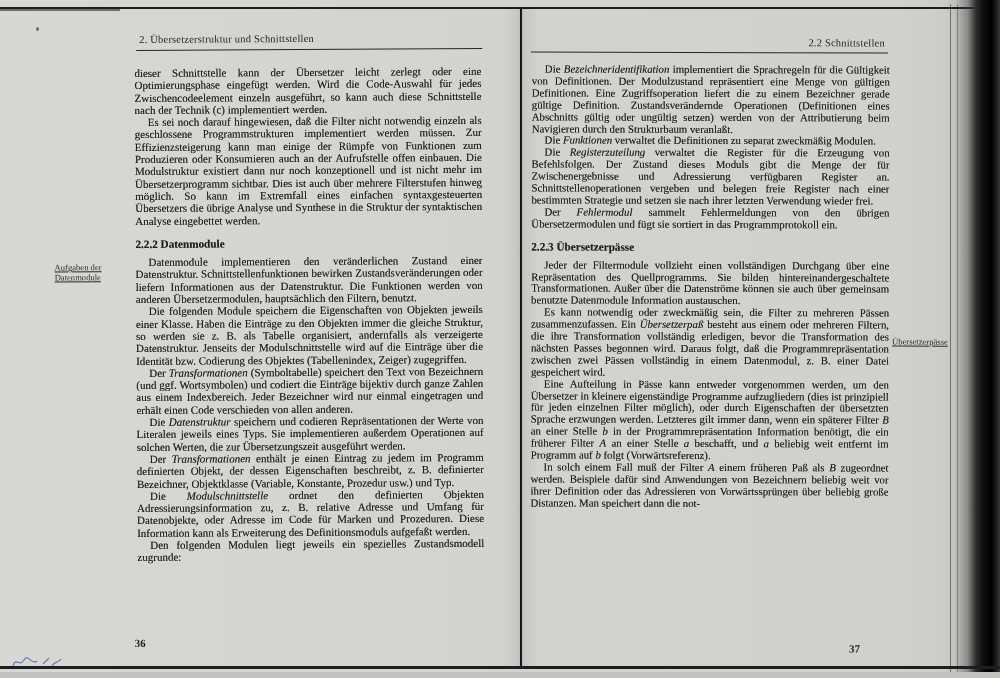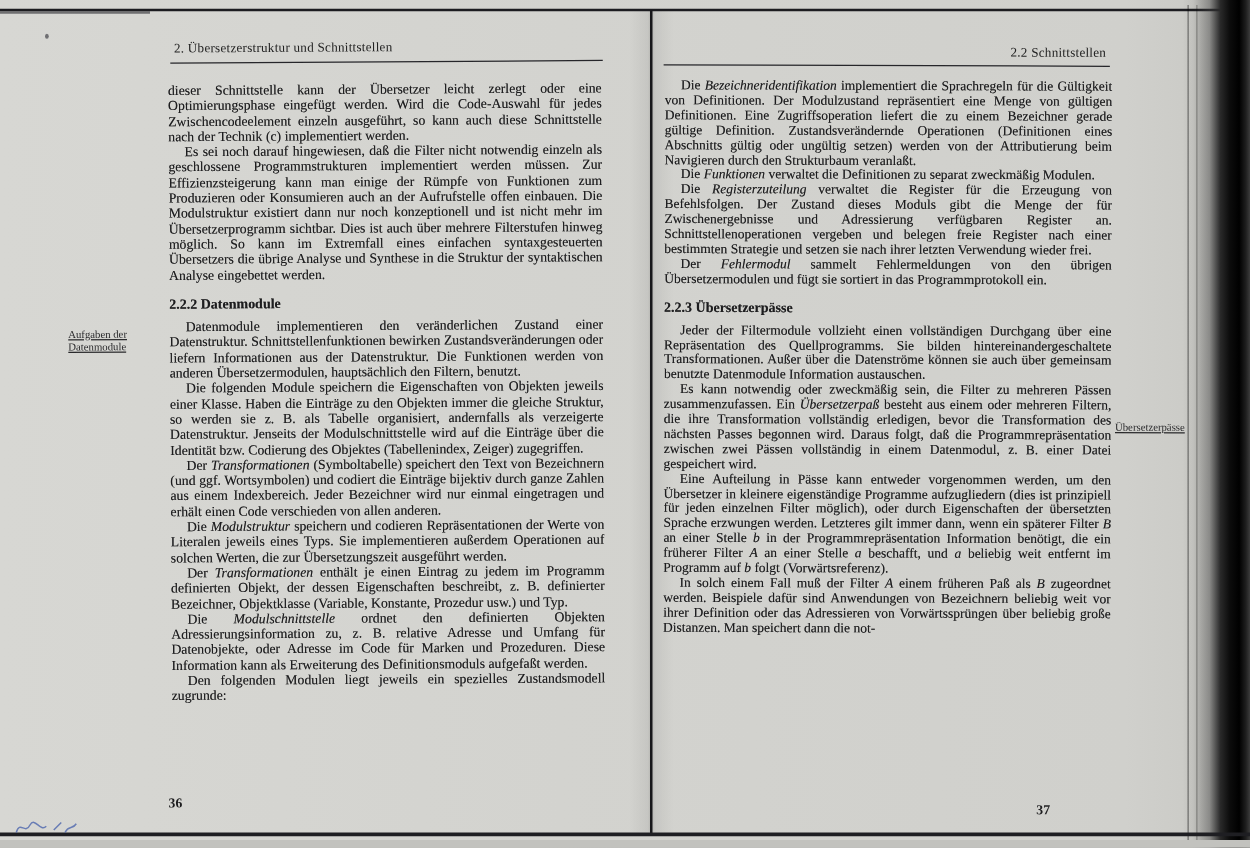--- a/index.html
+++ b/index.html
@@ -51,41 +51,41 @@
   .para.indent{text-indent:13px;}
   .heading{font-weight:bold;font-size:11.2px;margin:11px 0 6px;text-align:left;text-indent:0;}
   .it{font-style:italic;}
   
   .margin-note{position:absolute;font-size:8.6px;line-height:9.8px;color:#2a2a2c;text-decoration:underline;}
   .note-left{left:55px;top:262px;width:74px;}
   .note-right{left:892px;top:337px;width:72px;}
   
   .page-number{position:absolute;font-weight:bold;font-size:11px;color:#1d1d1f;}
   .pn-left{left:133px;top:636px;}
-  .pn-right{left:830px;top:642px;}
+  .pn-right{left:850px;top:642px;}
 </style>
 </head>
 <body>
 
 <div class="scan">
 
   <div class="spine-shade"></div>
 
   <div class="page-wrap left-wrap">
     <div class="running-head rh-left">2. Übersetzerstruktur und Schnittstellen</div>
     <div class="headrule rule-left"></div>
     <div class="margin-note note-left">Aufgaben der Datenmodule</div>
     <div class="column col-left">
         <div class="para"><span>dieser Schnittstelle kann der Übersetzer leicht zerlegt oder eine Optimierungsphase eingefügt werden. Wird die Code-Auswahl für jedes Zwischencodeelement einzeln ausgeführt, so kann auch diese Schnittstelle nach der Technik (c) implementiert werden.</span></div>
         <div class="para indent"><span>Es sei noch darauf hingewiesen, daß die Filter nicht notwendig einzeln als geschlossene Programmstrukturen implementiert werden müssen. Zur Effizienzsteigerung kann man einige der Rümpfe von Funktionen zum Produzieren oder Konsumieren auch an der Aufrufstelle offen einbauen. Die Modulstruktur existiert dann nur noch konzeptionell und ist nicht mehr im Übersetzerprogramm sichtbar. Dies ist auch über mehrere Filterstufen hinweg möglich. So kann im Extremfall eines einfachen syntaxgesteuerten Übersetzers die übrige Analyse und Synthese in die Struktur der syntaktischen Analyse eingebettet werden.</span></div>
         <div class="heading">2.2.2 Datenmodule</div>
         <div class="para indent"><span>Datenmodule implementieren den veränderlichen Zustand einer Datenstruktur. Schnittstellenfunktionen bewirken Zustandsveränderungen oder liefern Informationen aus der Datenstruktur. Die Funktionen werden von anderen Übersetzermodulen, hauptsächlich den Filtern, benutzt.</span></div>
         <div class="para indent"><span>Die folgenden Module speichern die Eigenschaften von Objekten jeweils einer Klasse. Haben die Einträge zu den Objekten immer die gleiche Struktur, so werden sie z. B. als Tabelle organisiert, andernfalls als verzeigerte Datenstruktur. Jenseits der Modulschnittstelle wird auf die Einträge über die Identität bzw. Codierung des Objektes (Tabellenindex, Zeiger) zugegriffen.</span></div>
         <div class="para indent"><span>Der </span><span class="it">Transformationen</span><span> (Symboltabelle) speichert den Text von Bezeichnern (und ggf. Wortsymbolen) und codiert die Einträge bijektiv durch ganze Zahlen aus einem Indexbereich. Jeder Bezeichner wird nur einmal eingetragen und erhält einen Code verschieden von allen anderen.</span></div>
-        <div class="para indent"><span>Die </span><span class="it">Modulstruktur</span><span> speichern und codieren Repräsentationen der Werte von Literalen jeweils eines Typs. Sie implementieren außerdem Operationen auf solchen Werten, die zur Übersetzungszeit ausgeführt werden.</span></div>
+        <div class="para indent"><span>Die </span><span class="it">Datenstruktur</span><span> speichern und codieren Repräsentationen der Werte von Literalen jeweils eines Typs. Sie implementieren außerdem Operationen auf solchen Werten, die zur Übersetzungszeit ausgeführt werden.</span></div>
         <div class="para indent"><span>Der </span><span class="it">Transformationen</span><span> enthält je einen Eintrag zu jedem im Programm definierten Objekt, der dessen Eigenschaften beschreibt, z. B. definierter Bezeichner, Objektklasse (Variable, Konstante, Prozedur usw.) und Typ.</span></div>
         <div class="para indent"><span>Die </span><span class="it">Modulschnittstelle</span><span> ordnet den definierten Objekten Adressierungsinformation zu, z. B. relative Adresse und Umfang für Datenobjekte, oder Adresse im Code für Marken und Prozeduren. Diese Information kann als Erweiterung des Definitionsmoduls aufgefaßt werden.</span></div>
         <div class="para indent"><span>Den folgenden Modulen liegt jeweils ein spezielles Zustandsmodell zugrunde:</span></div>
       </div>
     <div class="page-number pn-left">36</div>
   </div>
 
   <div class="page-wrap right-wrap">
     <div class="running-head rh-right">2.2 Schnittstellen</div>
     <div class="headrule rule-right"></div>

